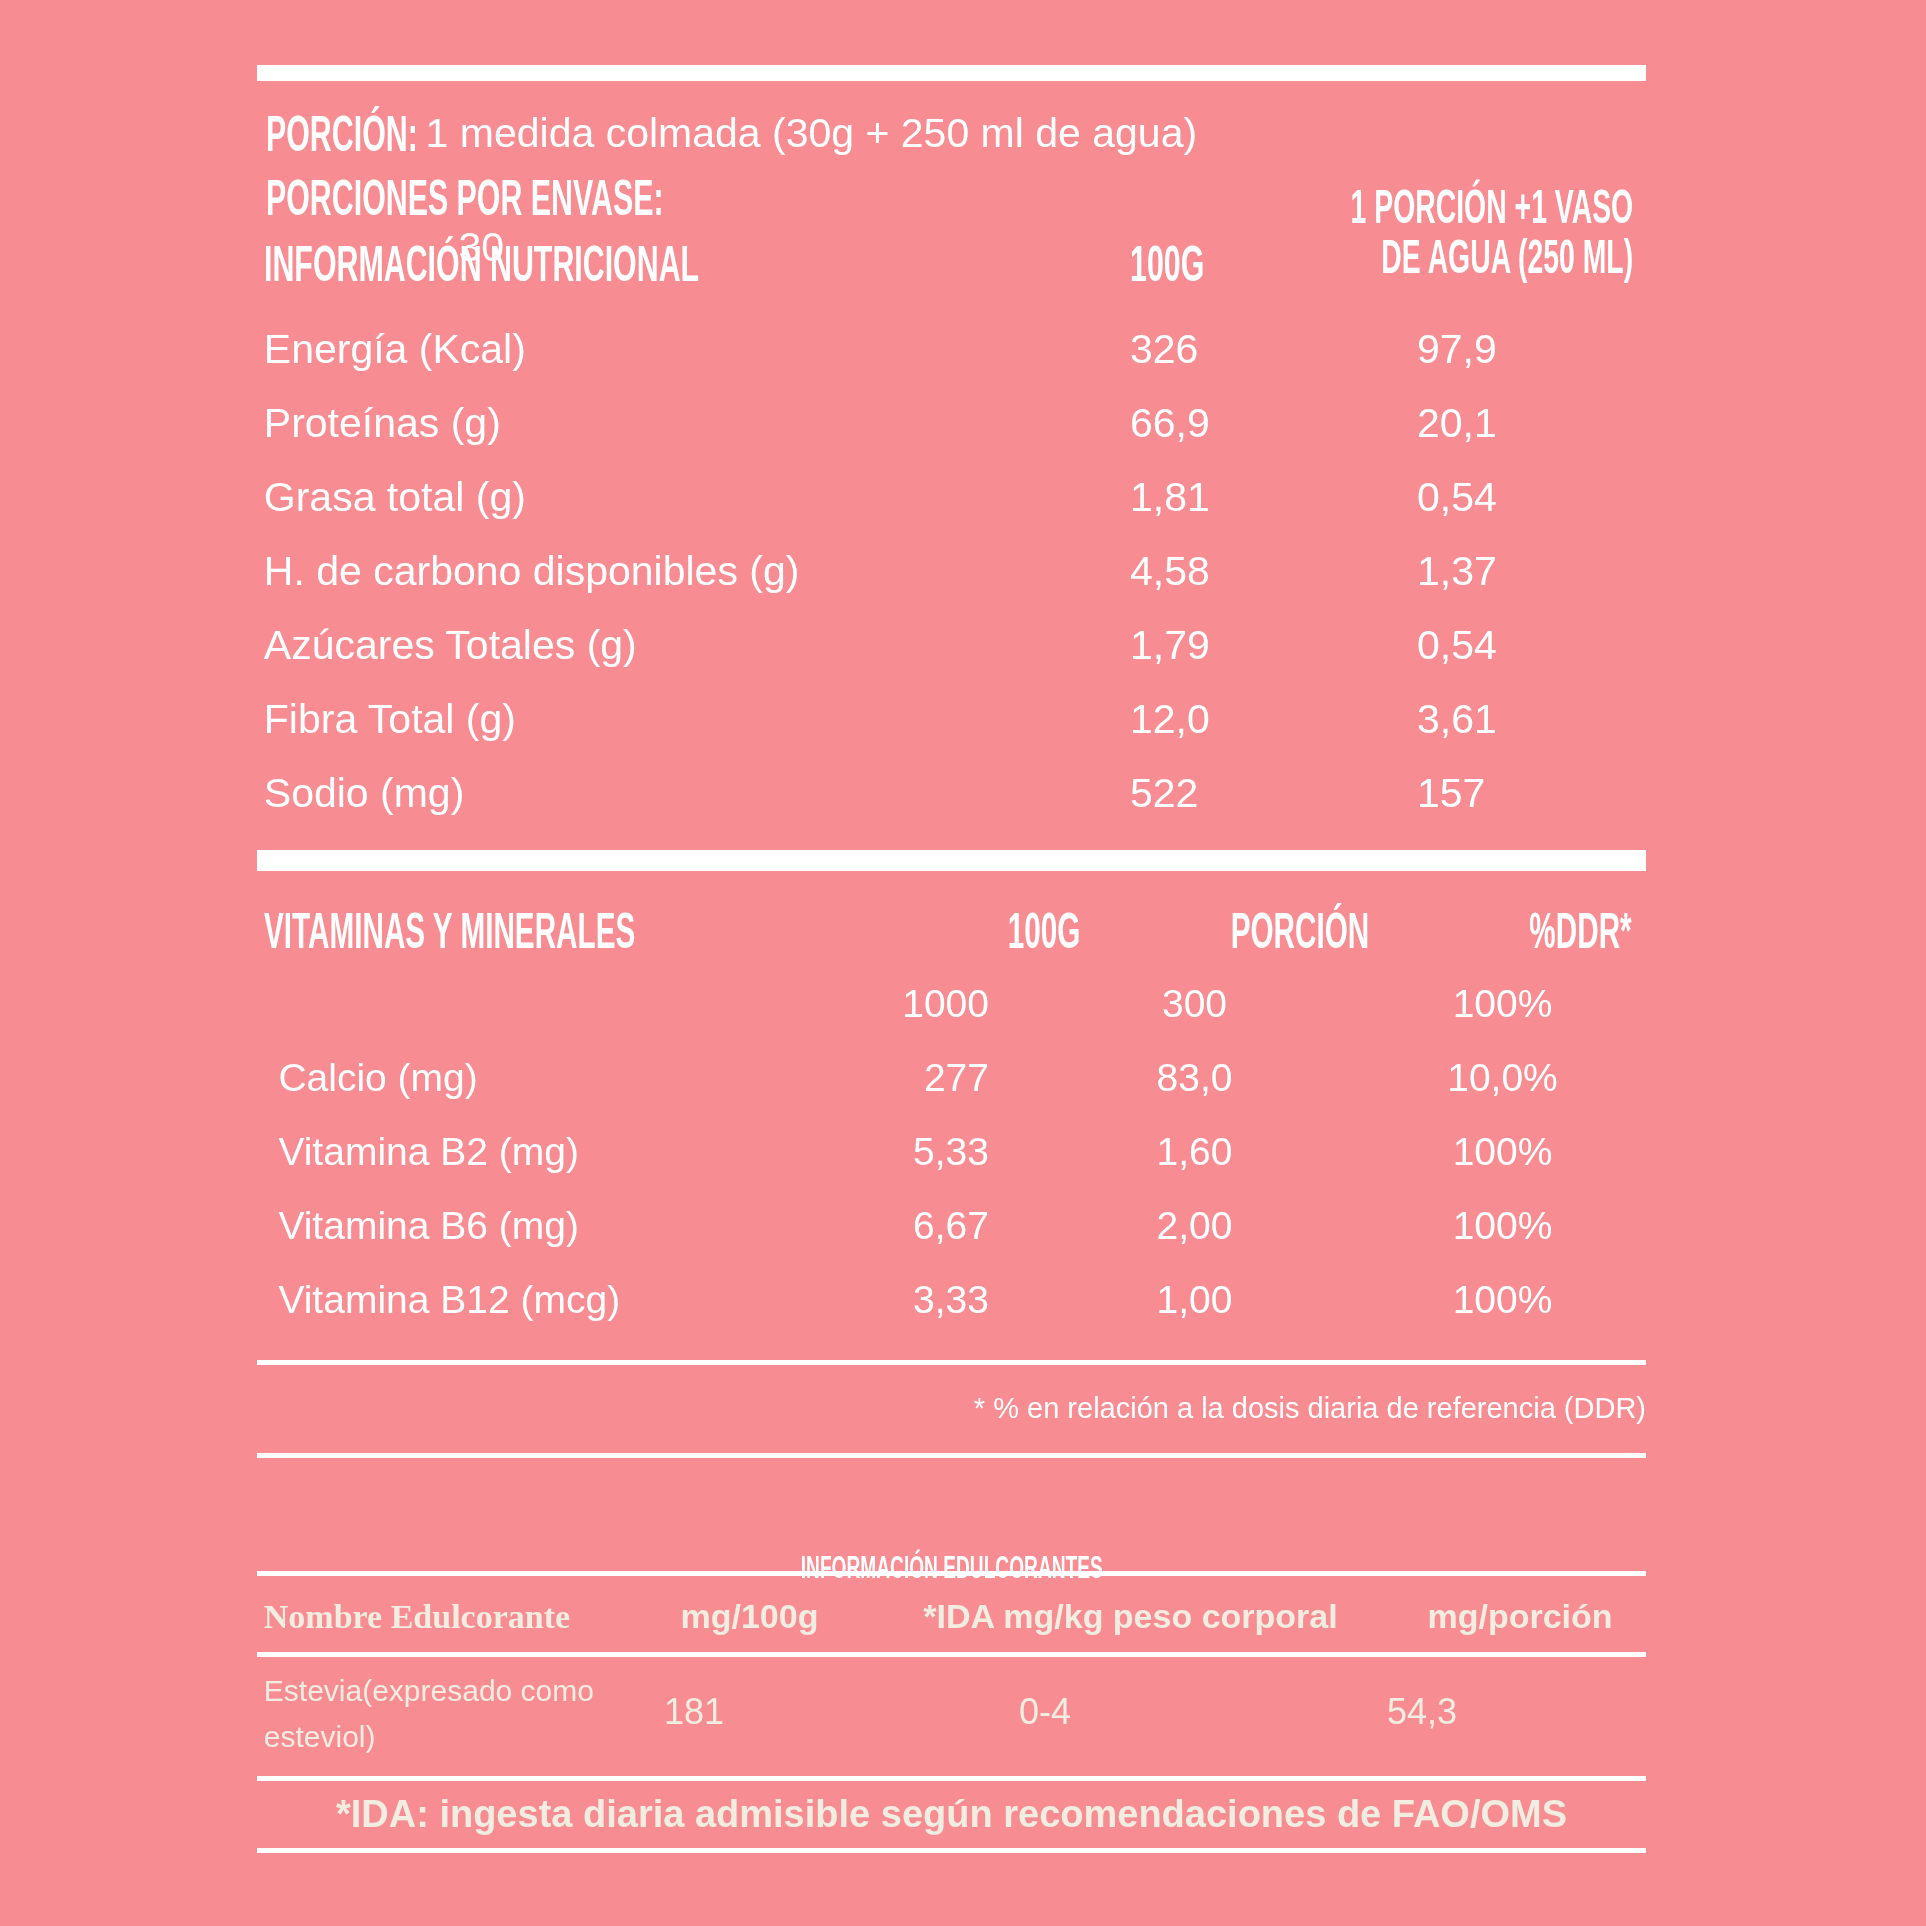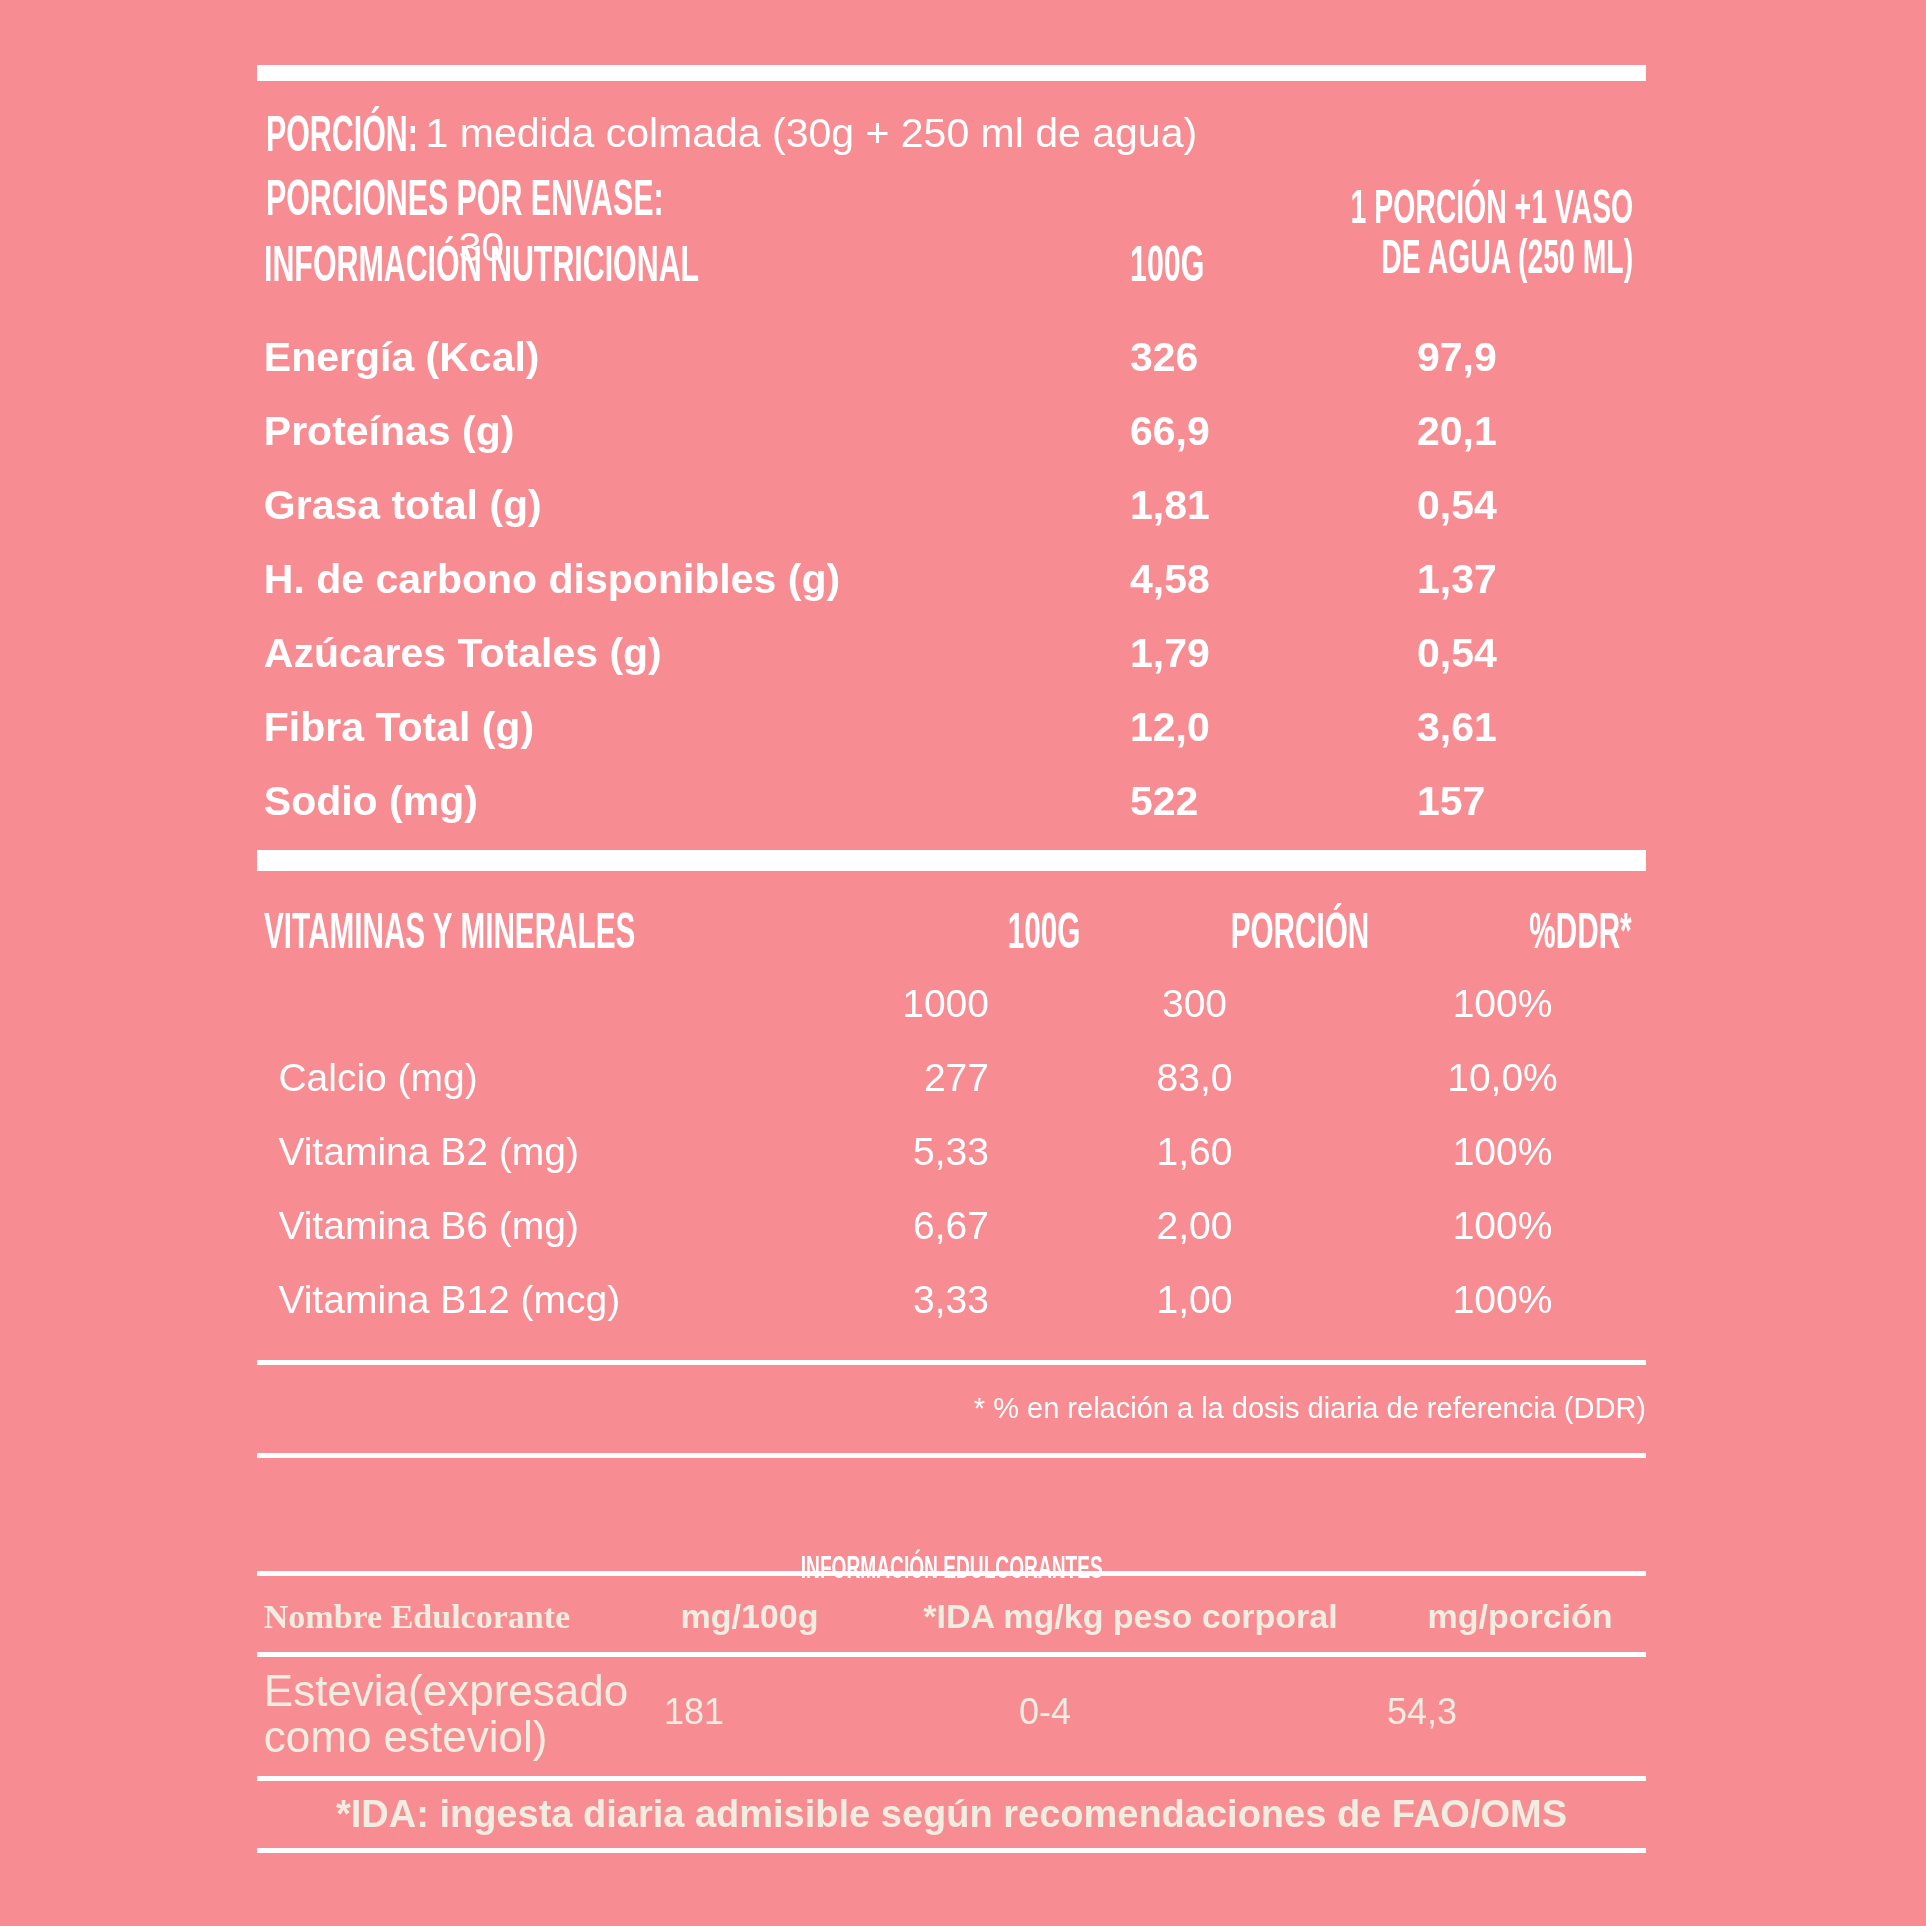--- a/index.html
+++ b/index.html
@@ -25,21 +25,21 @@
   #row-porcion .cond{font-size:46px;margin-right:-70px;}
   #row-porciones .cond{font-size:46px;margin-right:-171px;}
   
   #nt-title{left:6.8px;top:238px;line-height:51px;font-size:46px;}
   #nt-100g{left:873px;top:238px;line-height:51px;font-size:46px;}
   #nt-portion-header{top:181px;right:13px;text-align:right;font-size:43px;line-height:50px;}
   #nt-portion-header .cond{display:block;}
   
   #nt-rows{position:absolute;left:0;top:308px;width:1389px;}
   .t1row{position:relative;height:74px;font-size:41px;}
-  .t1row span{position:absolute;top:12px;line-height:74px;font-weight:bold;}
+  .t1row span{position:absolute;top:4px;line-height:74px;}
   .t1row .l{left:6.8px;}
   .t1row .v1{left:873px;}
   .t1row .v2{left:1160px;}
   
   #mid-bar{left:0;top:850px;width:1389px;height:21.4px;}
   
   #vt-head{position:absolute;left:0;top:905px;width:1389px;height:51px;font-size:45px;}
   #vt-head span{position:absolute;top:0;line-height:51px;}
   #vt-rows{position:absolute;left:0;top:967px;width:1389px;}
   .vrow{position:relative;height:74px;font-size:39px;}
@@ -59,21 +59,21 @@
             text-align:center;font-size:29px;line-height:51px;margin-top:46px;}
   #rule-c{top:1571px;} #rule-d{top:1652px;}
   #sw-head{position:absolute;left:0;top:1591px;width:1389px;height:51px;
            font-size:34px;font-weight:700;}
   #sw-head span{position:absolute;top:0;line-height:51px;}
   #sw-head .h1{left:6.8px;font-family:Liberation Serif, serif;}
   #sw-head .h2{left:407px;width:171px;text-align:center;}
   #sw-head .h3{left:634px;width:479px;text-align:center;}
   #sw-head .h4{left:1139px;width:248px;text-align:center;}
   #sw-name{position:absolute;left:6.8px;top:1668px;width:411px;
-           font-size:44px;line-height:46px;}
+           font-size:30px;line-height:46px;}
   #sw-vals{position:absolute;left:0;top:1682px;width:1389px;height:60px;font-size:36px;}
   #sw-vals span{position:absolute;top:0;line-height:60px;}
   #sw-vals .v1{left:407px;width:171px;}
   #sw-vals .v2{left:762px;width:257px;}
   #sw-vals .v3{left:1130px;width:257px;}
   #rule-e{top:1776px;} #rule-f{top:1848px;}
   #ida-note{position:absolute;left:0;top:1789px;width:1389px;height:51px;
             text-align:center;font-size:38px;line-height:51px;font-weight:700;}
 </style>
 </head>

